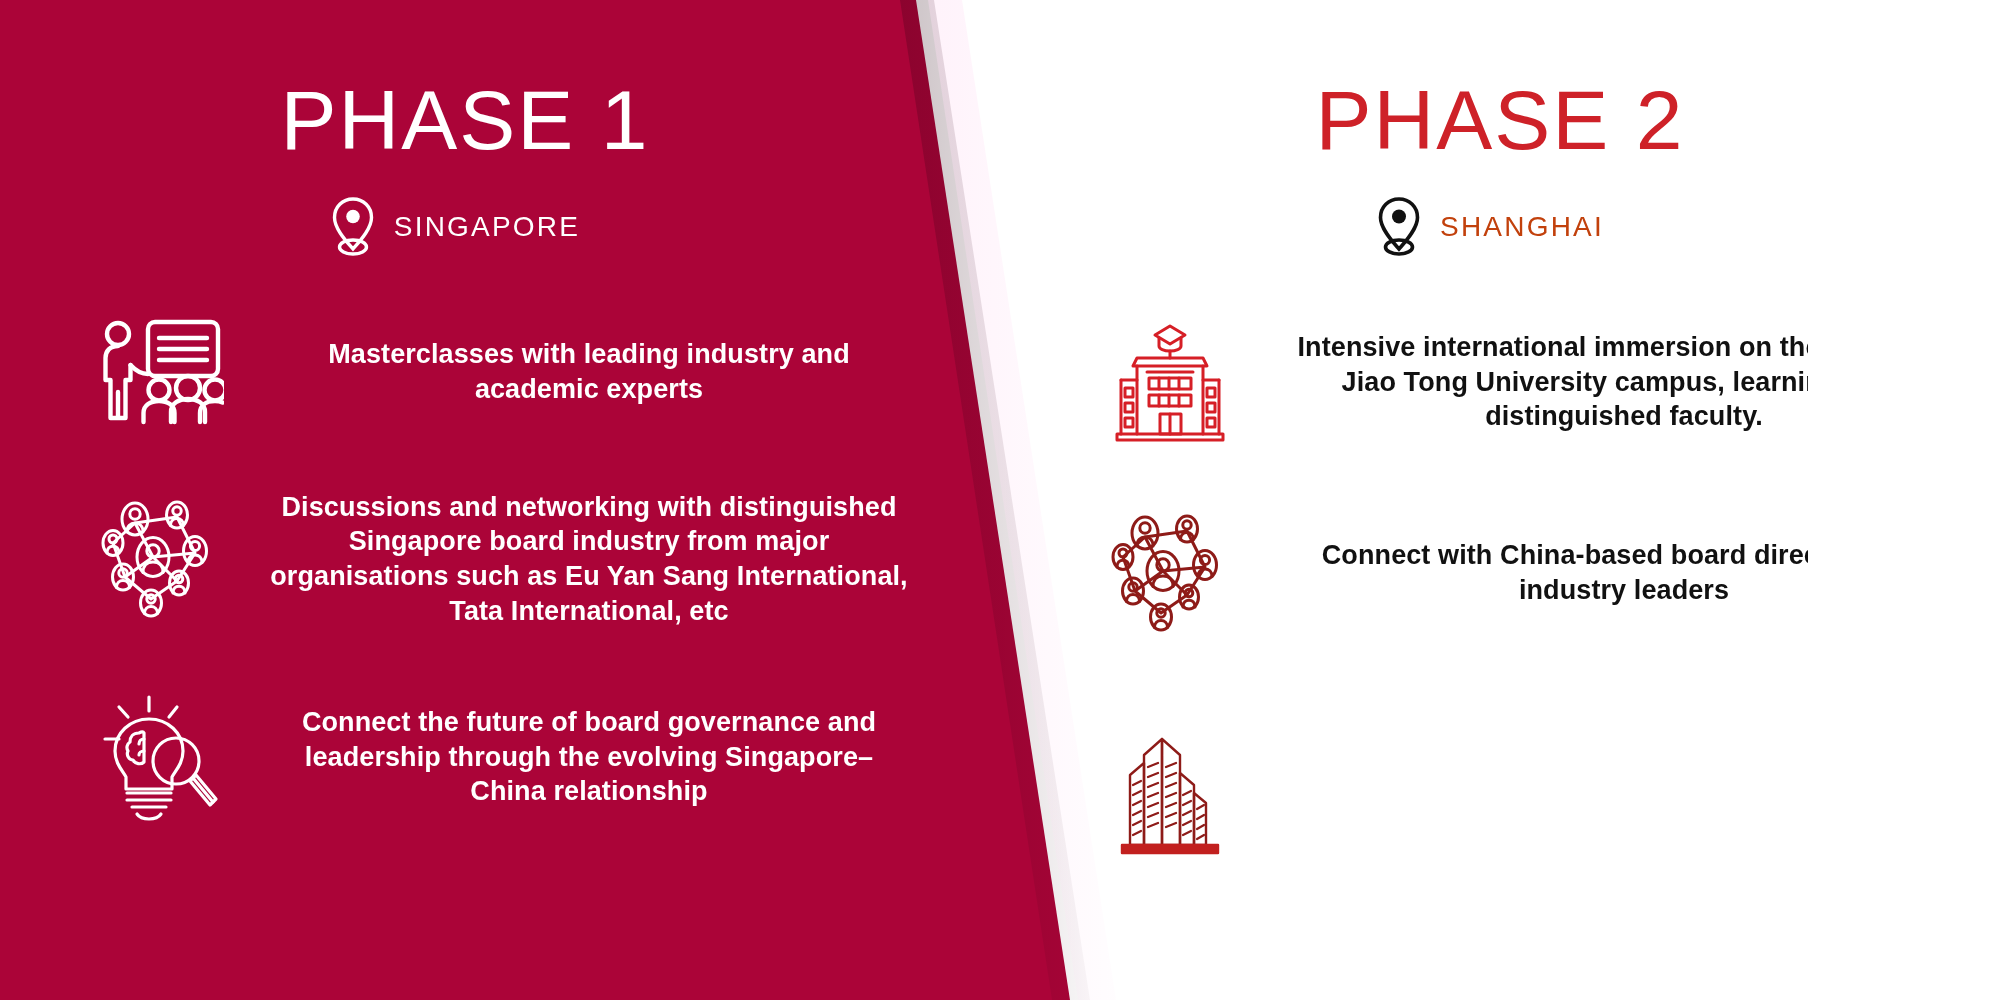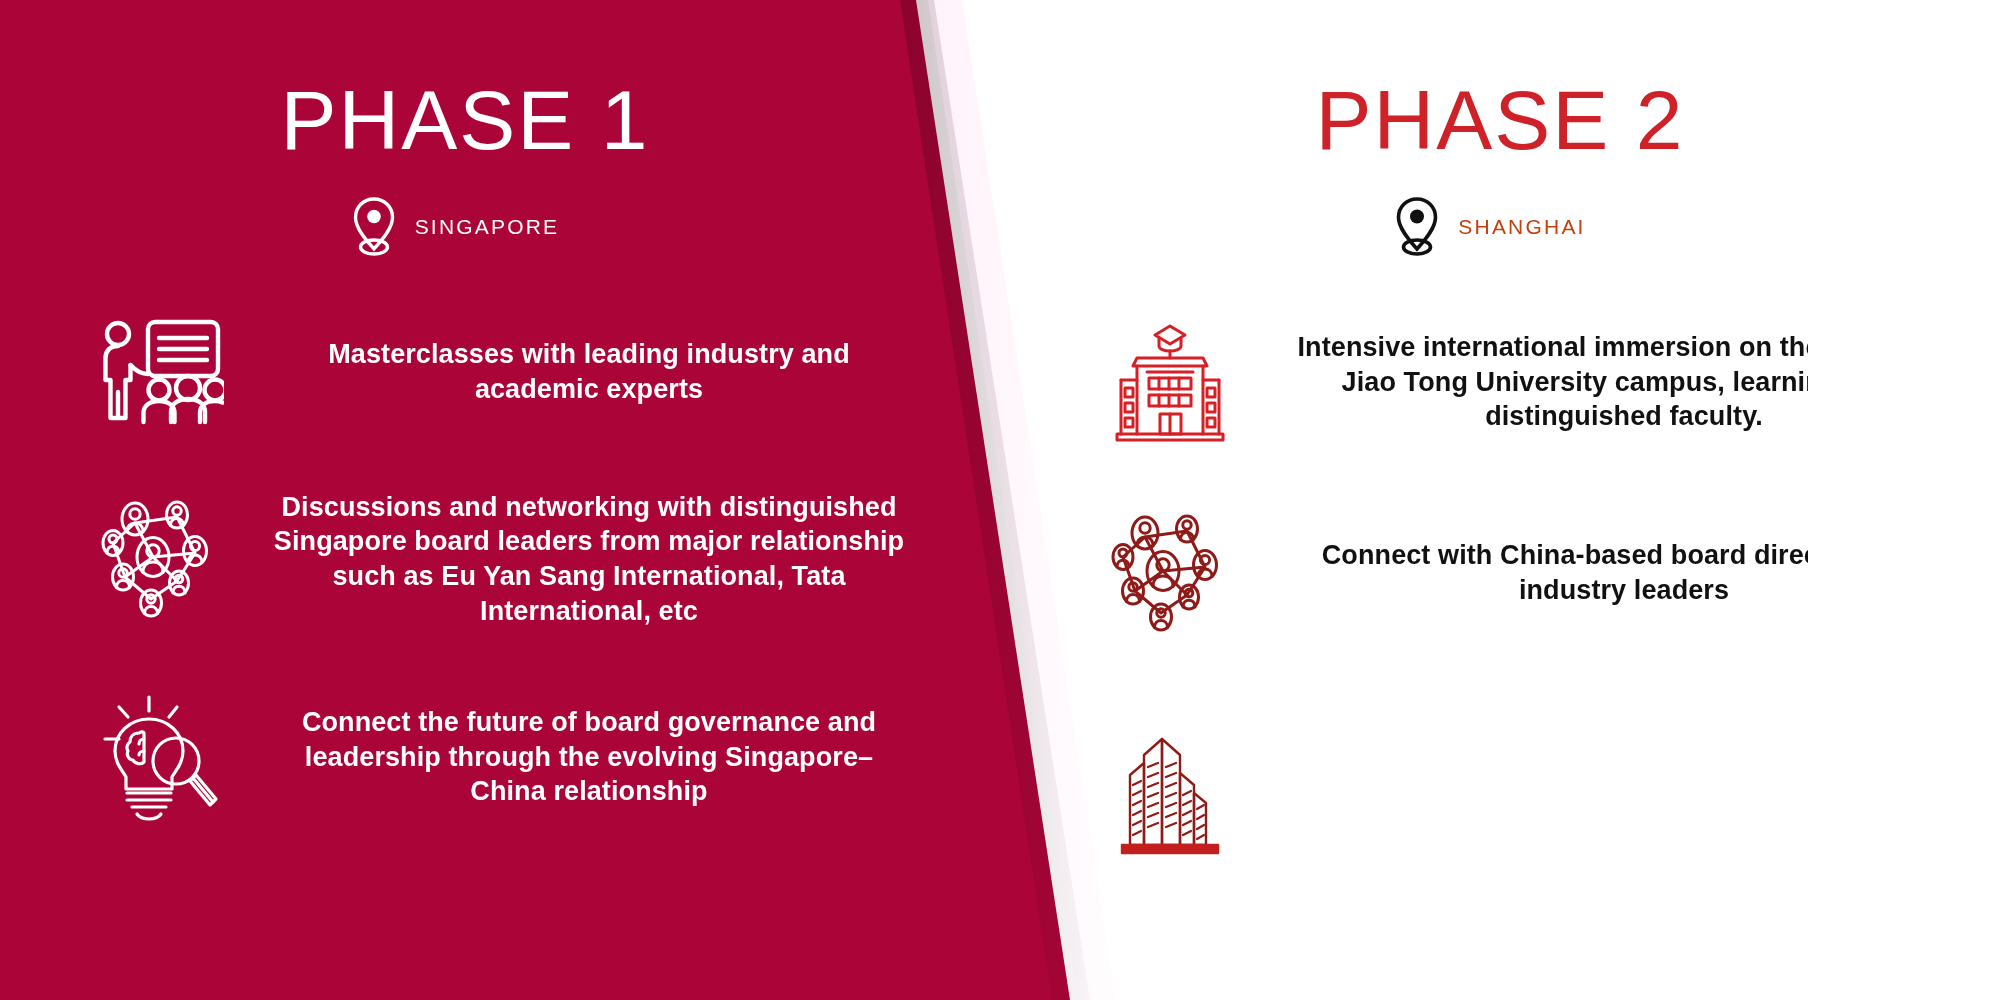--- a/index.html
+++ b/index.html
@@ -46,21 +46,21 @@
   .col-left .phase-title{ color:#ffffff; margin-top:78px; margin-right:70px; }
   .col-right .phase-title{ color:#CE2128; margin-top:78px; margin-right:0px; }
 
   .loc-row{
     display:flex; align-items:center; justify-content:center; gap:18px;
     margin-top:34px;
   }
   .col-left .loc-row{ margin-right:90px; }
   .col-right .loc-row{ margin-right:20px; }
   .loc-label{
-    font-size:21px; font-weight:400; letter-spacing:2.2px;
+    font-size:28px; font-weight:400; letter-spacing:2.2px;
   }
   .col-left .loc-label{ color:#ffffff; }
   .col-right .loc-label{ color:#c2410c; }
 
   .items{ margin-top:44px; }
   .item{
     display:flex; align-items:center; gap:8px;
   }
   .item .icon-cell{
     width:200px; min-width:200px; display:flex; align-items:center; justify-content:center;
@@ -174,21 +174,21 @@
                 <path d="M78 98 C78 93.5 80.8 91.2 84 91.2 C87.2 91.2 90 93.5 90 98"></path>
               </g>
               <g>
                 <ellipse cx="56" cy="108" rx="10.5" ry="13"></ellipse>
                 <circle cx="56" cy="104" r="4.2"></circle>
                 <path d="M49.5 118.5 C49.5 114 52.5 111.5 56 111.5 C59.5 111.5 62.5 114 62.5 118.5"></path>
               </g>
             </g>
           </svg>
         </div>
-        <div class="txt">Discussions and networking with distinguished Singapore board leaders from major relationship such as Eu Yan Sang International, Tata International, etc</div>
+        <div class="txt">Discussions and networking with distinguished Singapore board industry from major organisations such as Eu Yan Sang International, Tata International, etc</div>
       </div>
 
       <div class="item item3">
         <div class="icon-cell">
           <svg width="126" height="128" viewBox="0 0 126 128">
             <g fill="none" stroke="#ffffff" stroke-width="3.2" stroke-linecap="round" stroke-linejoin="round">
               <path d="M52 4 L52 18 M22 14 L31 24 M80 14 L72 24 M8 46 L22 46"></path>
               <path d="M52 26 C33 26 18 40 18 58 C18 70 25 77 29 84 L29 96 L75 96 L75 84 C79 77 86 70 86 58 C86 40 71 26 52 26 Z"></path>
               <path d="M30 100 H74 M30 107 H74 M35 114 H69 M40 121 C42 124 46 126 52 126 C58 126 62 124 64 121"></path>
               <path d="M42 40 C36 40 33 44 33 49 C30 51 29 55 31 58 C29 62 32 67 36 67 C38 71 44 72 47 69 L47 40 C46 38 44 39 42 40 Z"></path>

